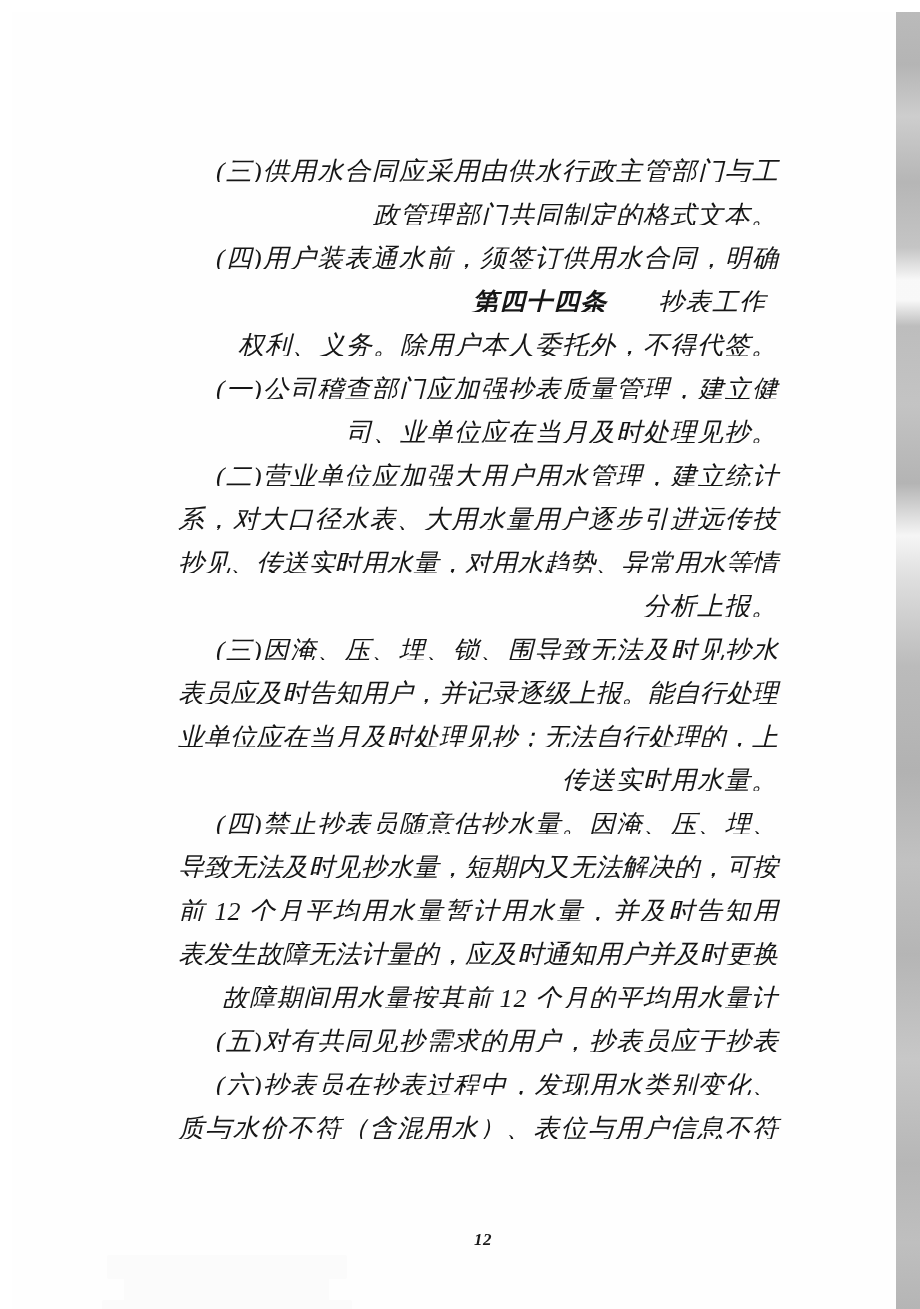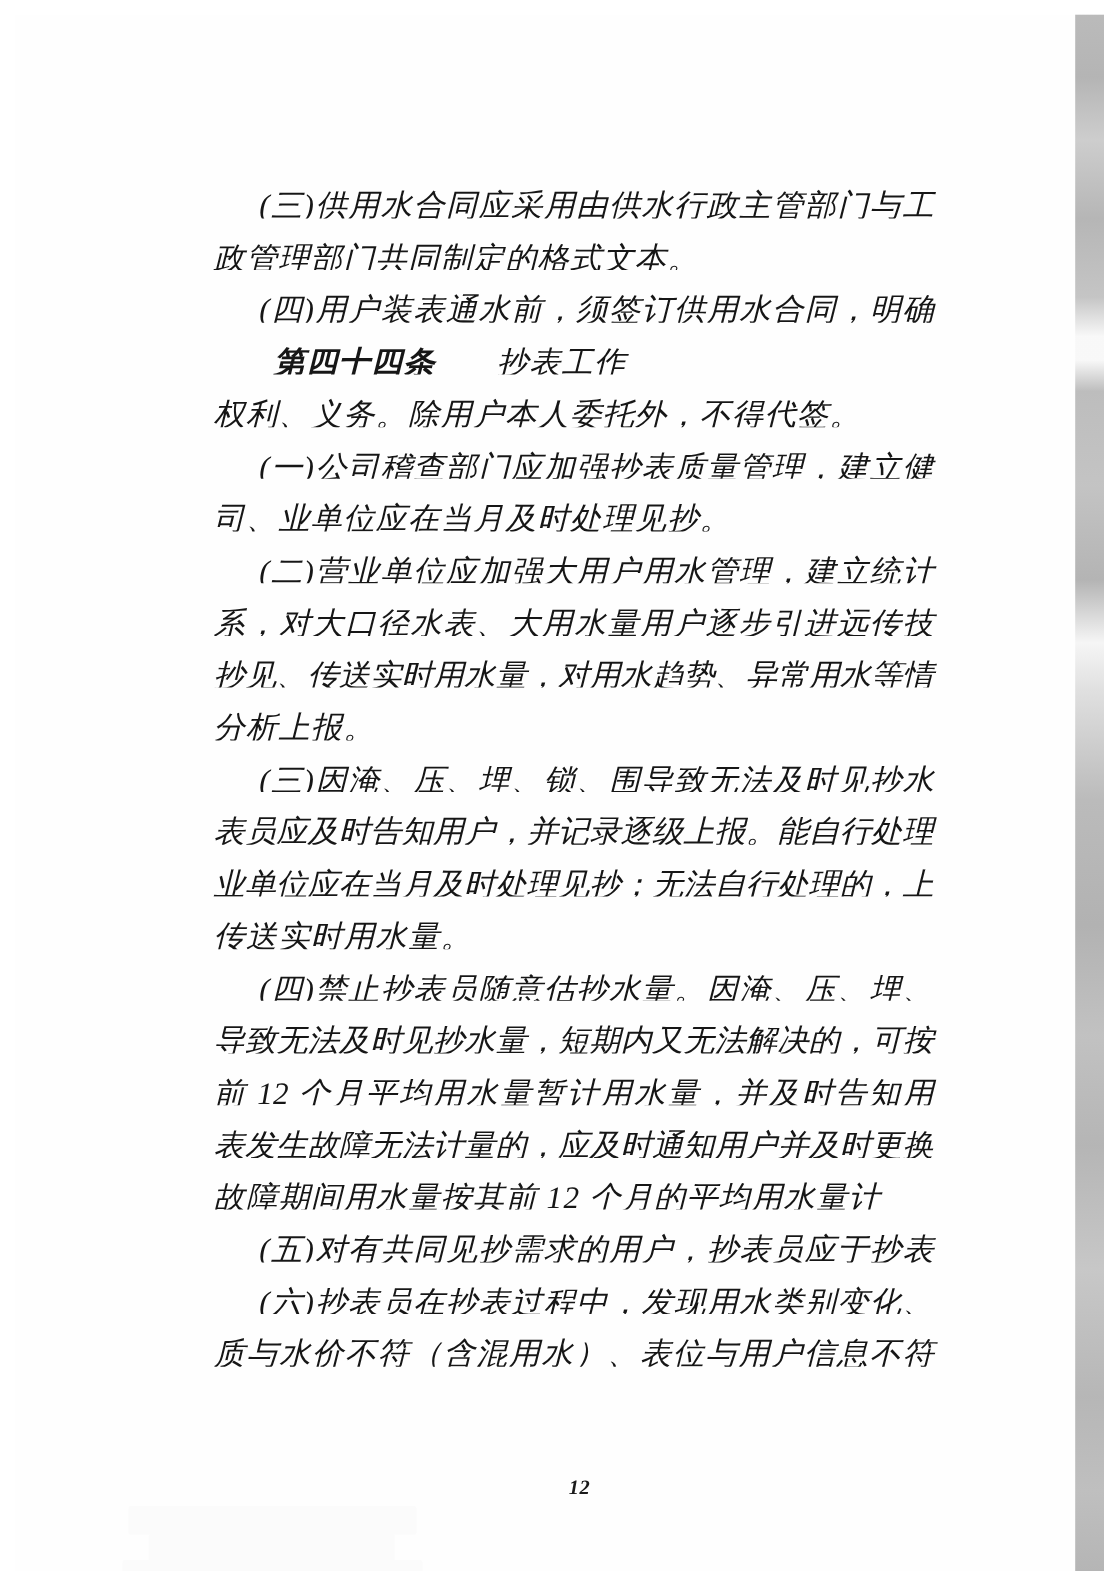--- a/index.html
+++ b/index.html
@@ -36,21 +36,21 @@
     left: 142px;
     top: 114px;
     width: 648px;
     font-size: 26px;
     color: #161616;
   }
   .line {
     height: 43.5px;
     line-height: 43.5px;
     overflow: hidden;
-    text-align: left;
+    text-align: right;
     letter-spacing: 1px;
   }
   .line.just {
     text-align: justify;
     text-align-last: justify;
     text-justify: inter-character;
     letter-spacing: 0;
   }
   .line.ind { padding-left: 50px; }
   .line.head { font-weight: bold; }

